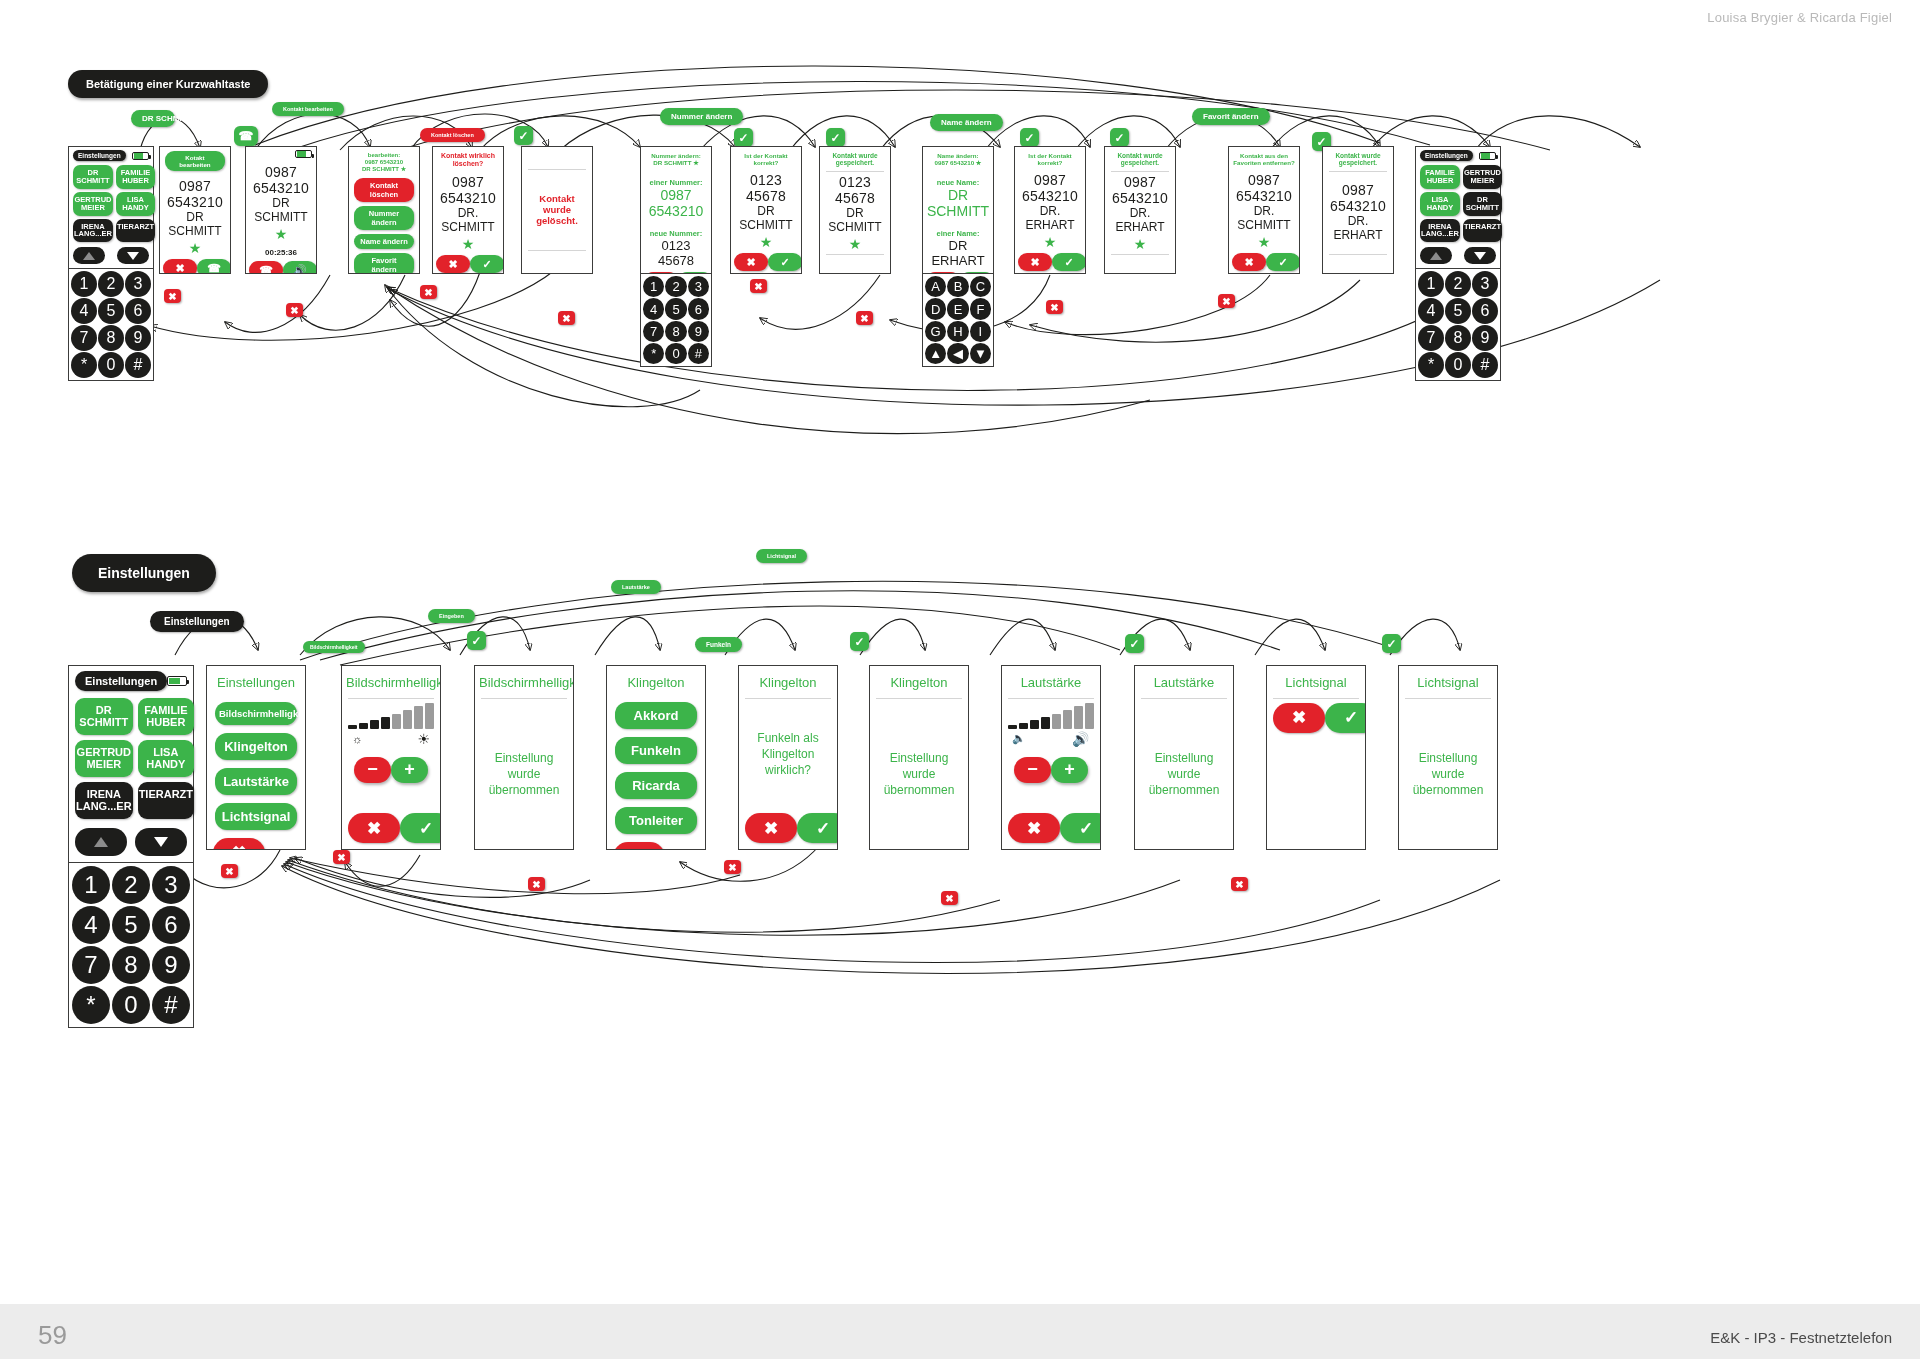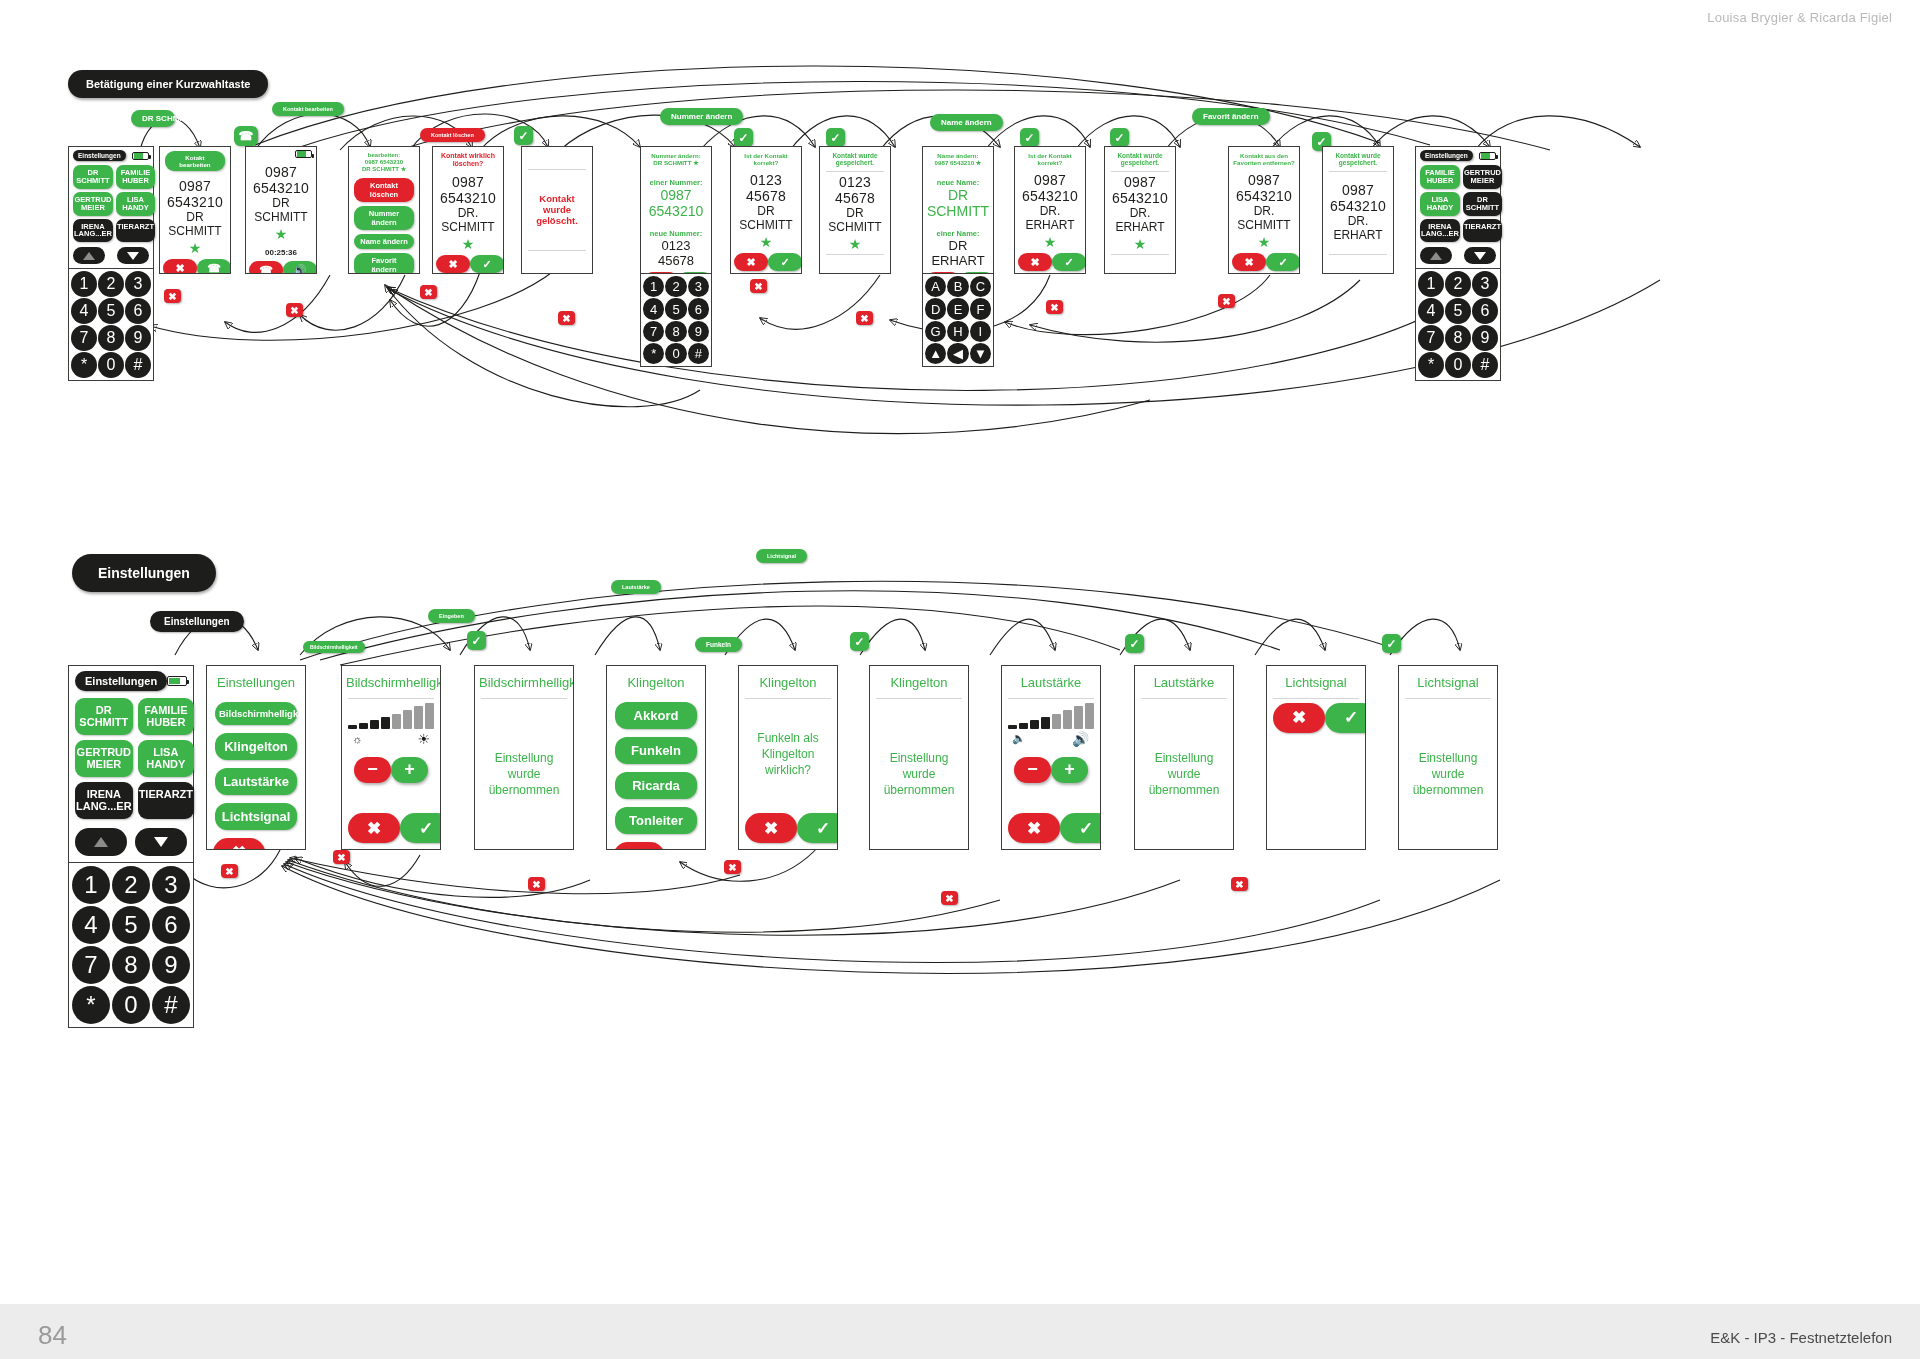--- a/index.html
+++ b/index.html
@@ -209,21 +209,21 @@
   svg.edges { position:absolute; inset:0; width:1920px; height:1359px; pointer-events:none; }
   svg.edges path { fill:none; stroke:#1d1d1b; stroke-width:1.1; }
 </style>
 </head>
 <body>
 
 <div id="root">
 
   <div class="authors">Louisa Brygier &amp; Ricarda Figiel</div>
   <div class="footer-bar"></div>
-  <div class="page-num">84</div>
+  <div class="page-num">59</div>
   <div class="footer-right">E&amp;K - IP3 - Festnetztelefon</div>
 
   <svg class="edges">
     <defs>
       <marker id="ah" viewBox="0 0 10 10" refX="9" refY="5" markerWidth="7" markerHeight="7" orient="auto-start-reverse">
         <path d="M0,0 L10,5 L0,10 z" fill="#1d1d1b" stroke="none"></path>
       </marker>
     </defs>
 
     <path d="M140,150 C150,110 185,105 200,148" marker-end="url(#ah)"></path>

